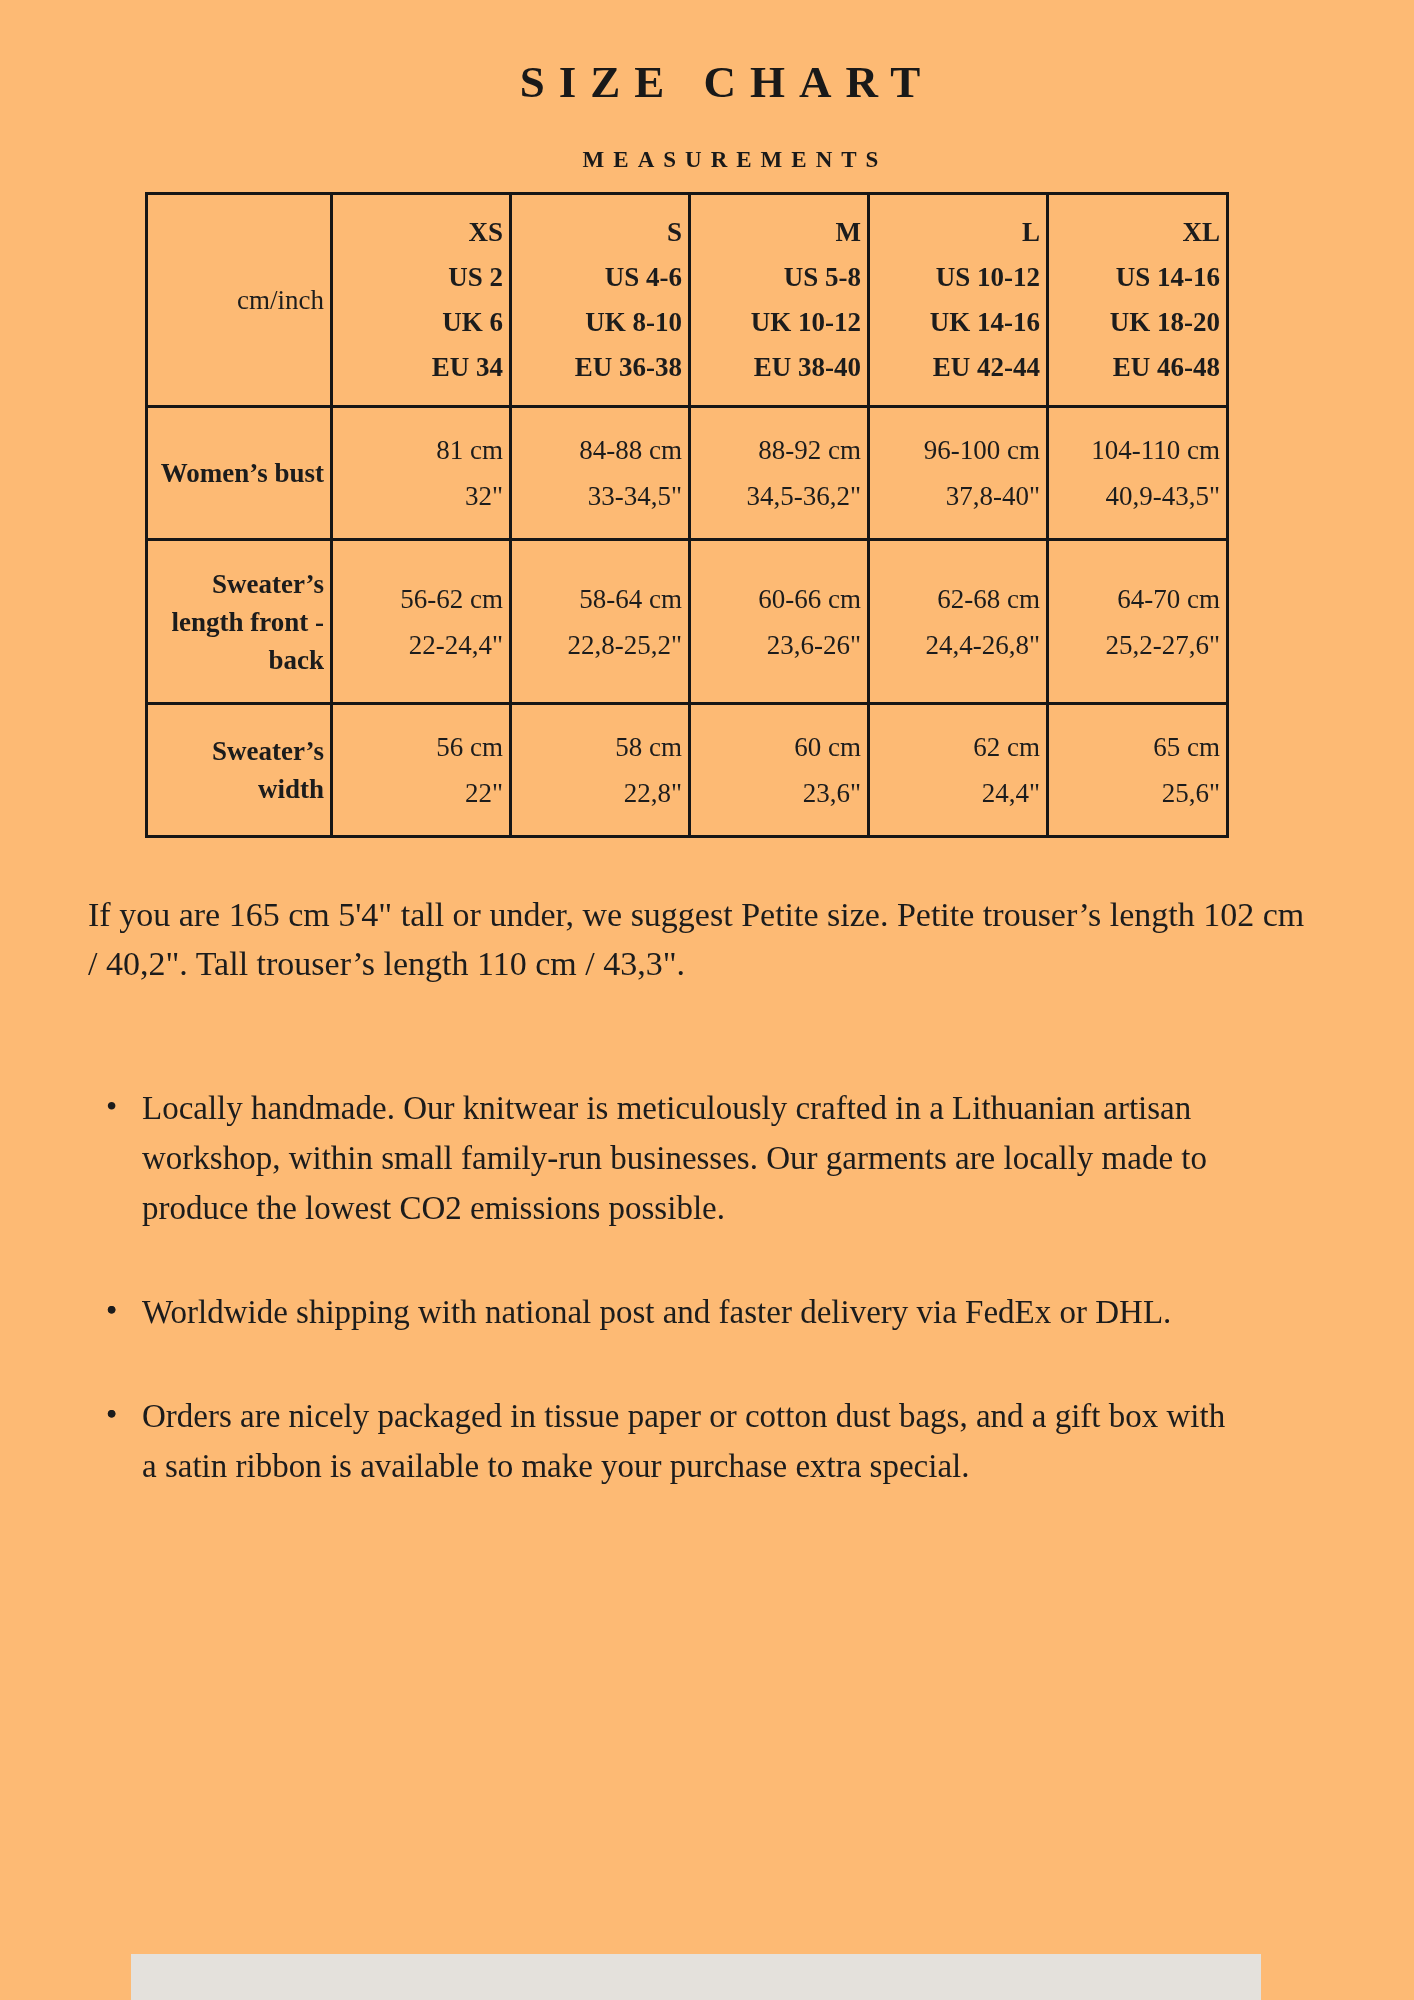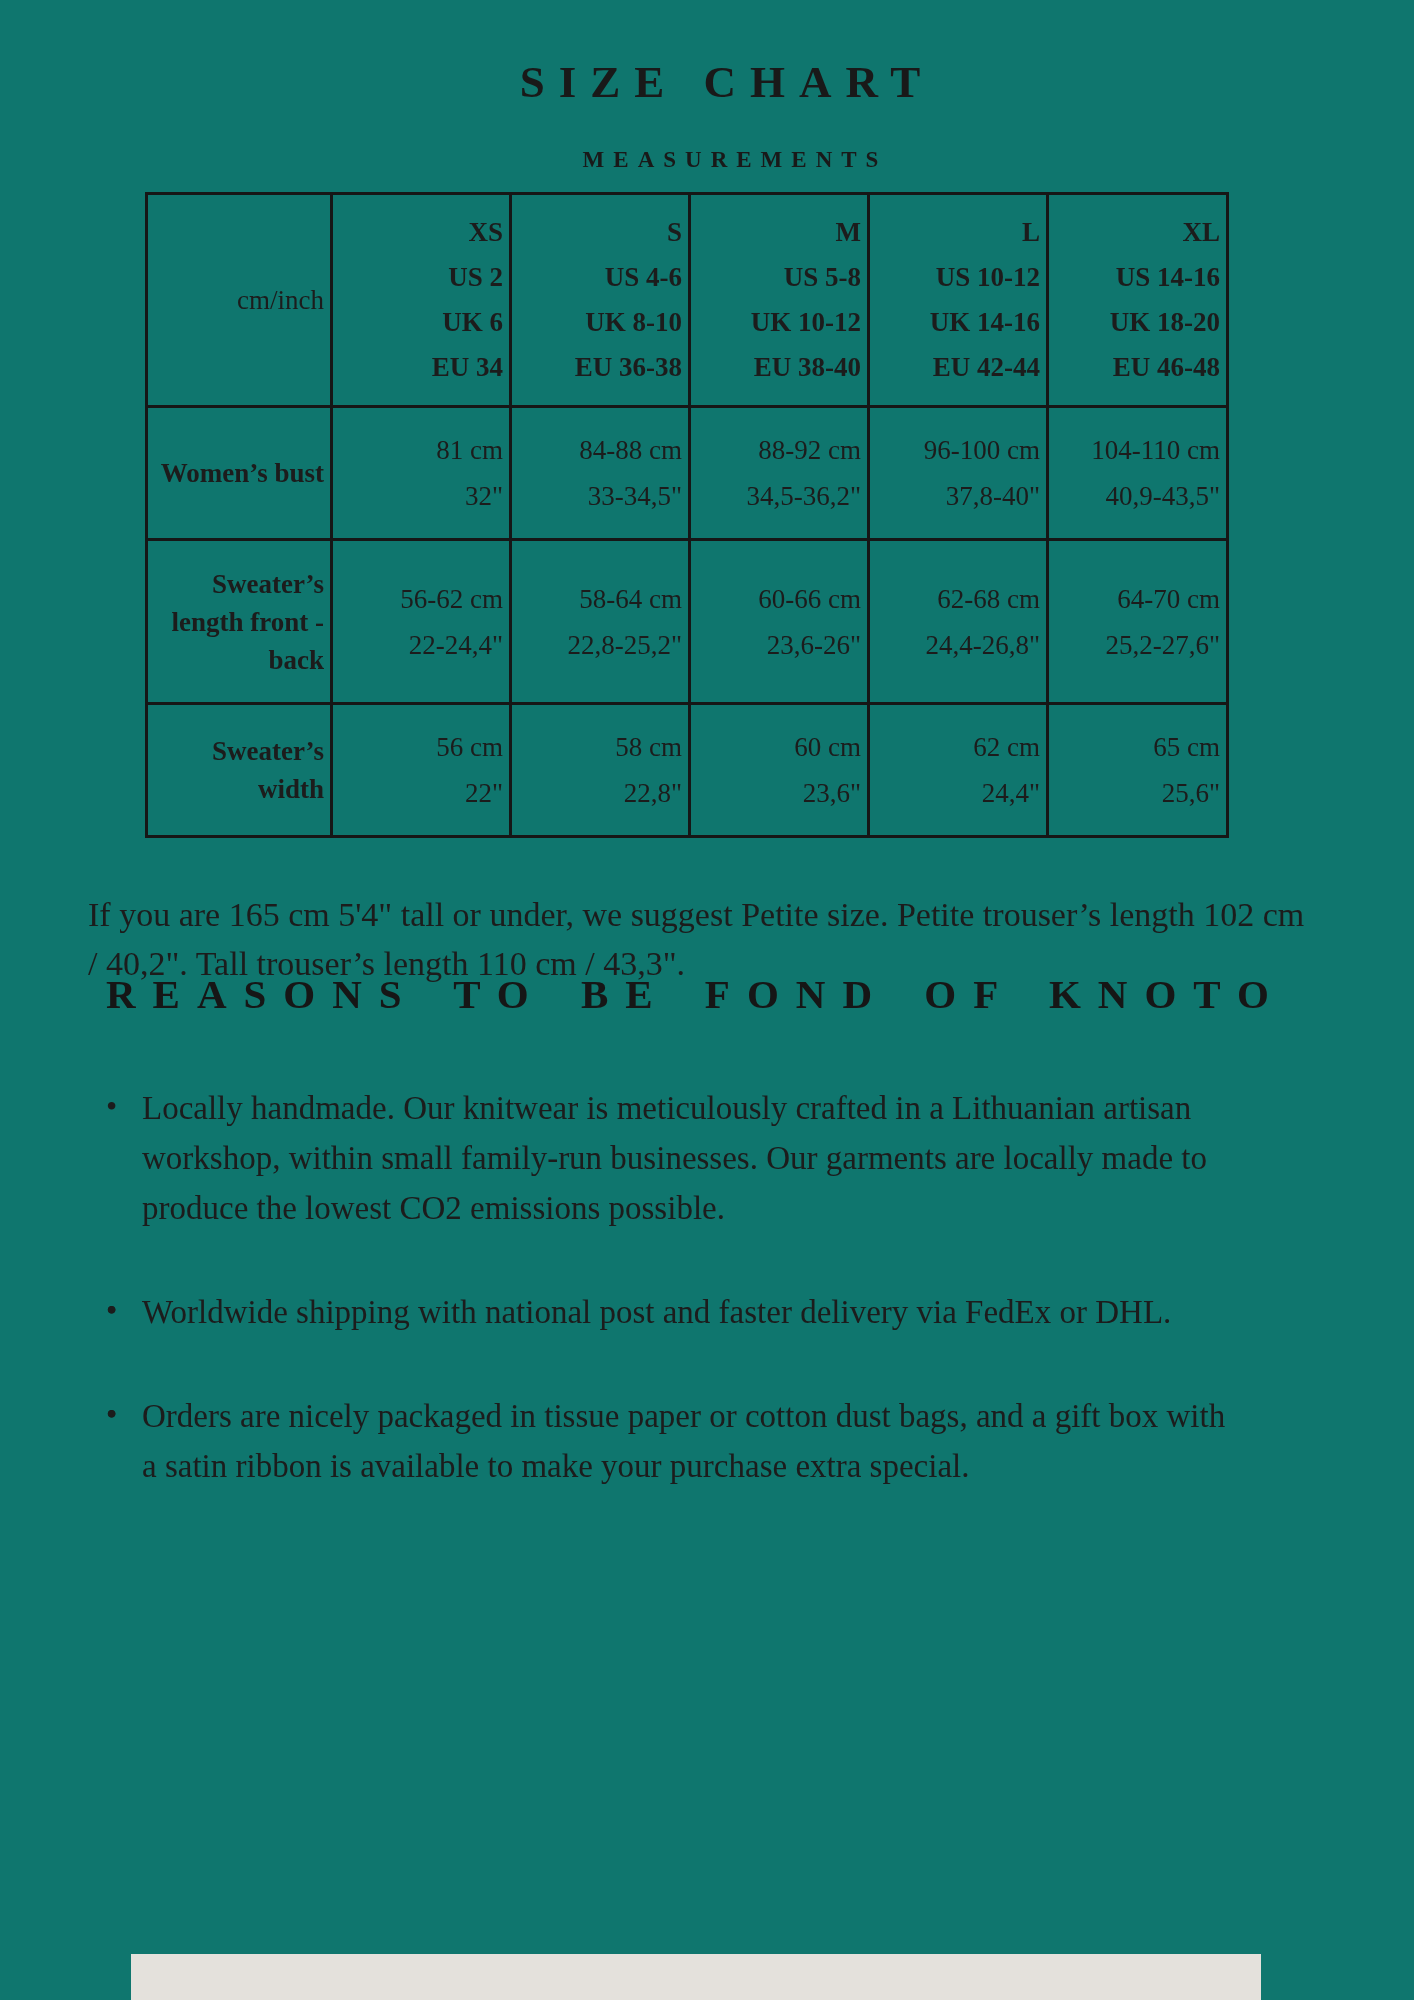--- a/index.html
+++ b/index.html
@@ -5,21 +5,21 @@
   html, body {
     margin: 0;
     padding: 0;
     background: #f8f6f2;
   }
   .page {
     position: relative;
     width: 1414px;
     height: 2000px;
     margin: 0 auto;
-    background: #0f766e;
+    background: #fdba74;
     color: #1c1c1c;
     font-family: "Liberation Serif", "DejaVu Serif", serif;
     overflow: hidden;
   }
   .title {
     position: absolute;
     top: 56px;
     left: 40px;
     width: 1374px;
     text-align: center;
@@ -245,21 +245,20 @@
         <td>
           <div class="cell-line">65 cm</div>
           <div class="cell-line">25,6"</div>
         </td>
       </tr>
     </tbody>
   </table>
 
   <p class="note">If you are 165 cm 5'4" tall or under, we suggest Petite size. Petite trouser’s length 102 cm / 40,2". Tall trouser’s length 110 cm / 43,3".</p>
 
-  <div class="reasons-heading">REASONS TO BE FOND OF KNOTO</div>
 
   <ul class="reasons">
     <li>
       <span class="dot">•</span>
       <span>Locally handmade. Our knitwear is meticulously crafted in a Lithuanian artisan workshop, within small family-run businesses. Our garments are locally made to produce the lowest CO2 emissions possible.</span>
     </li>
     <li>
       <span class="dot">•</span>
     </li>
     <li>

